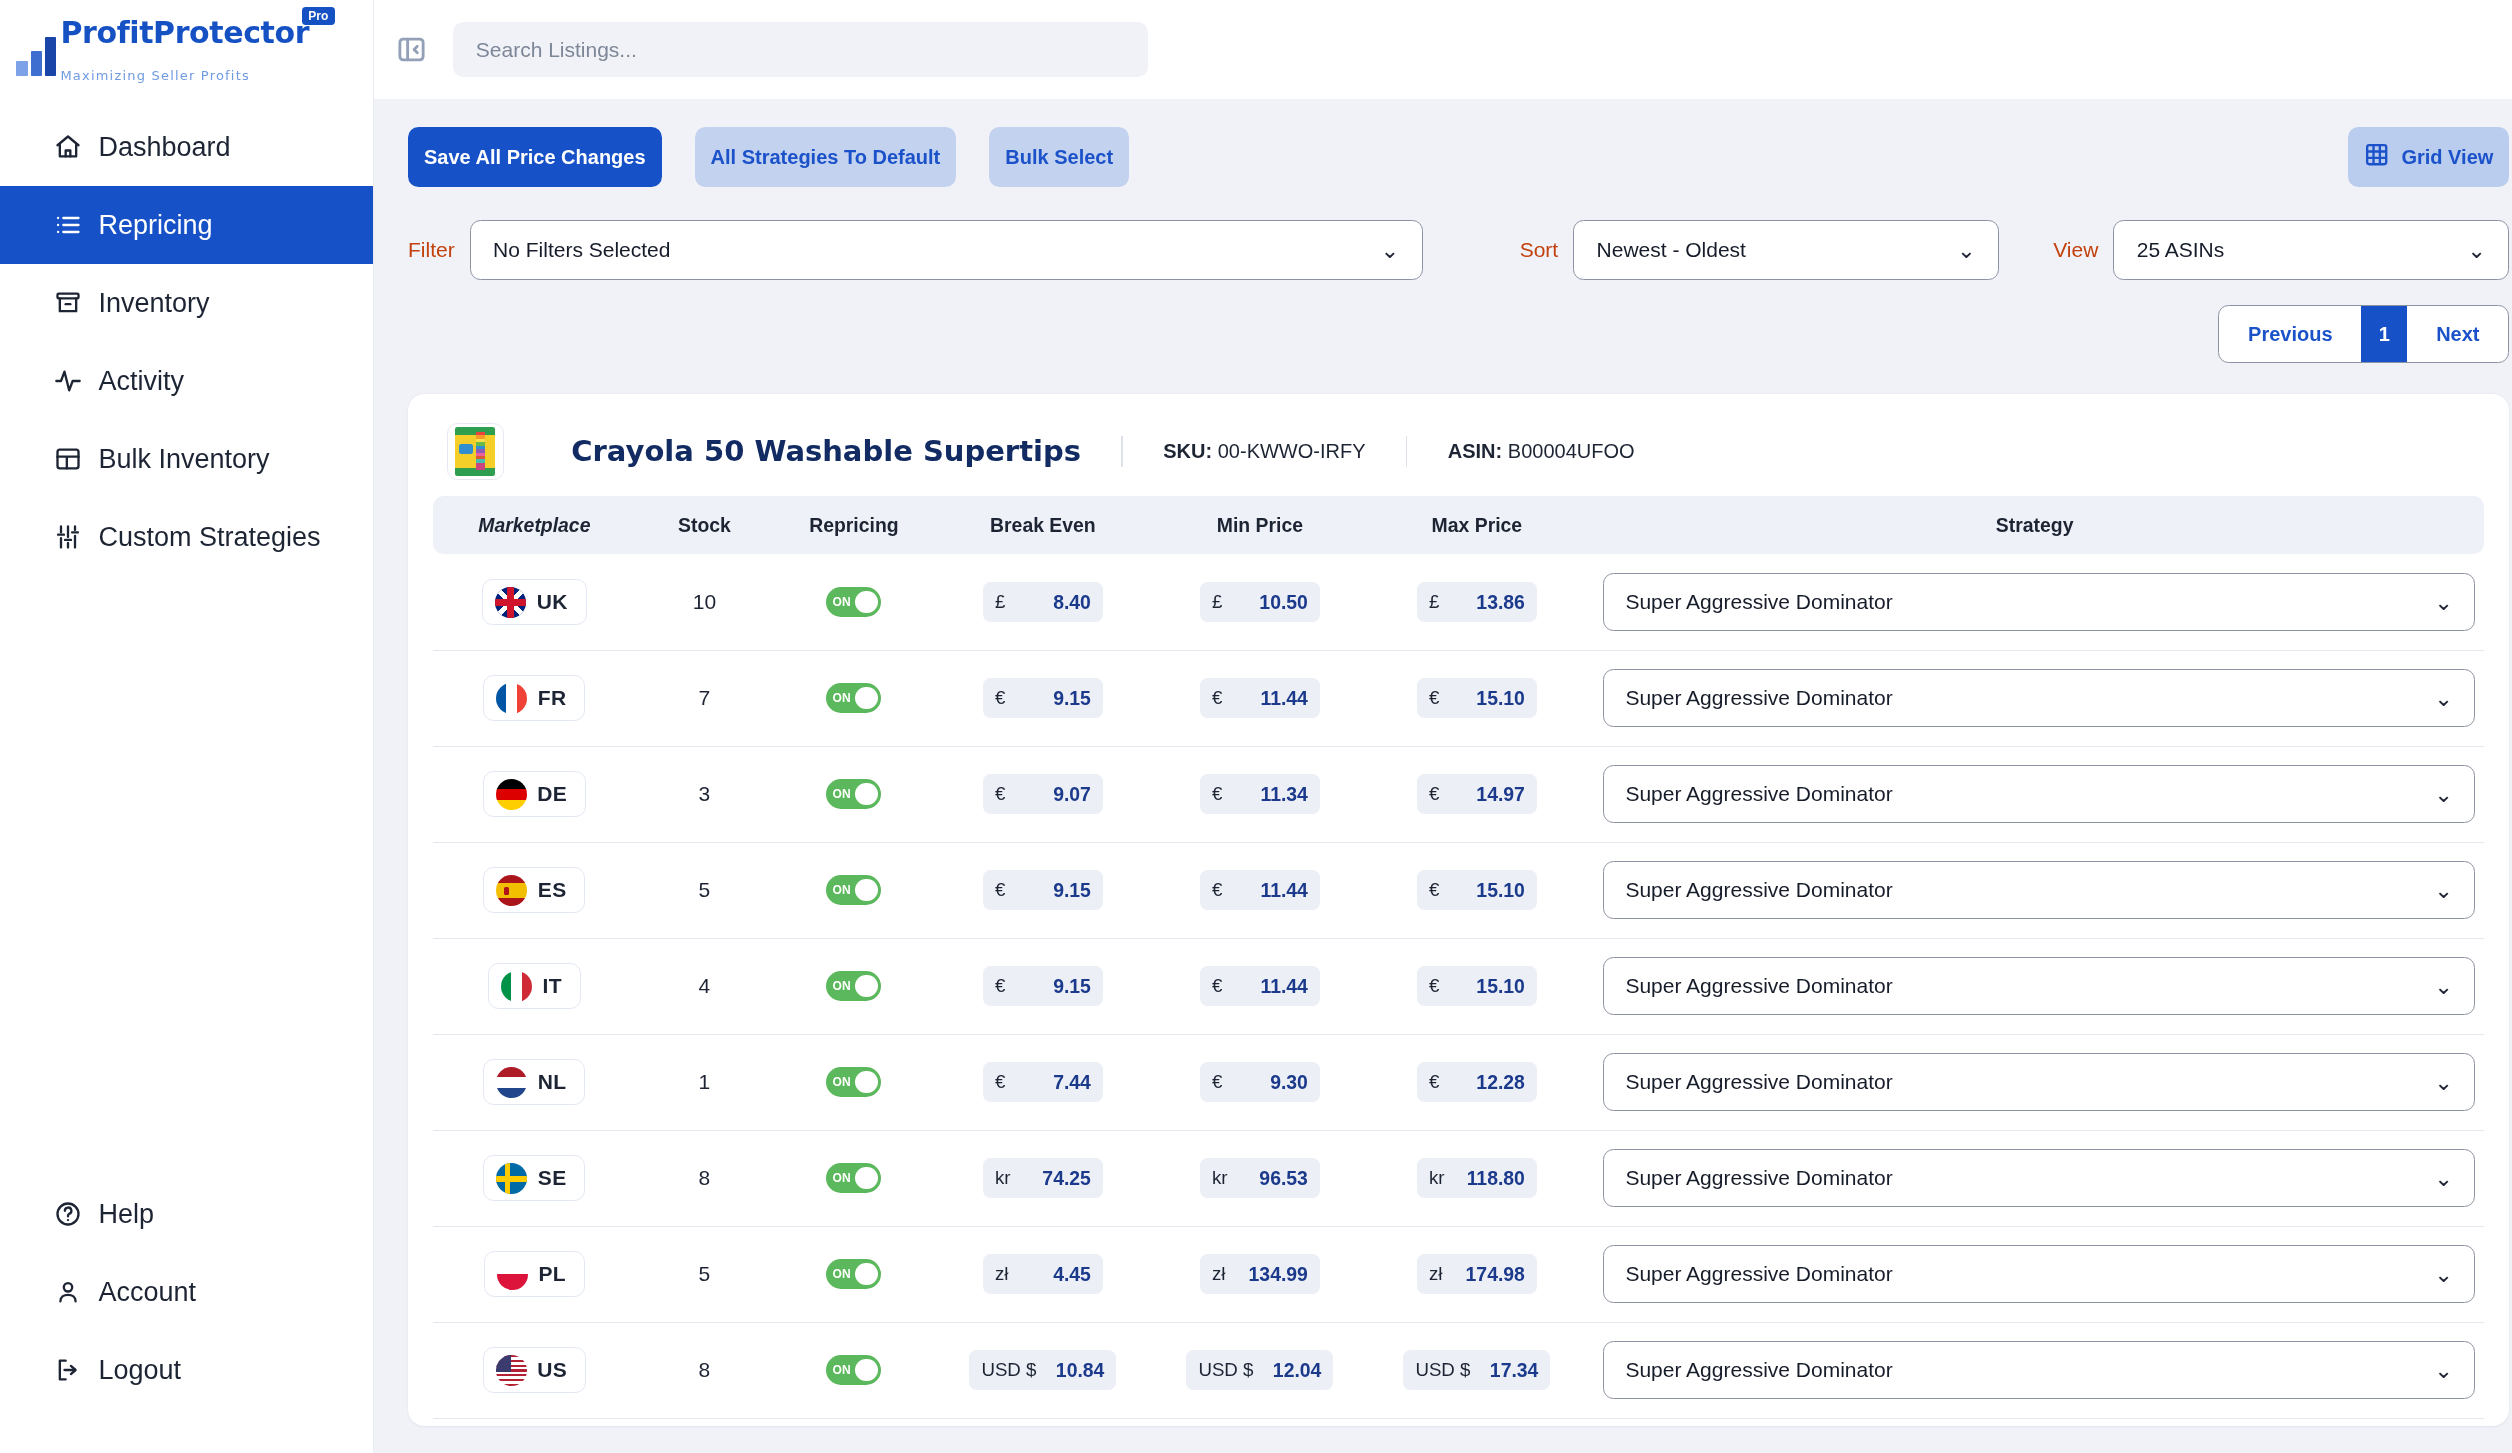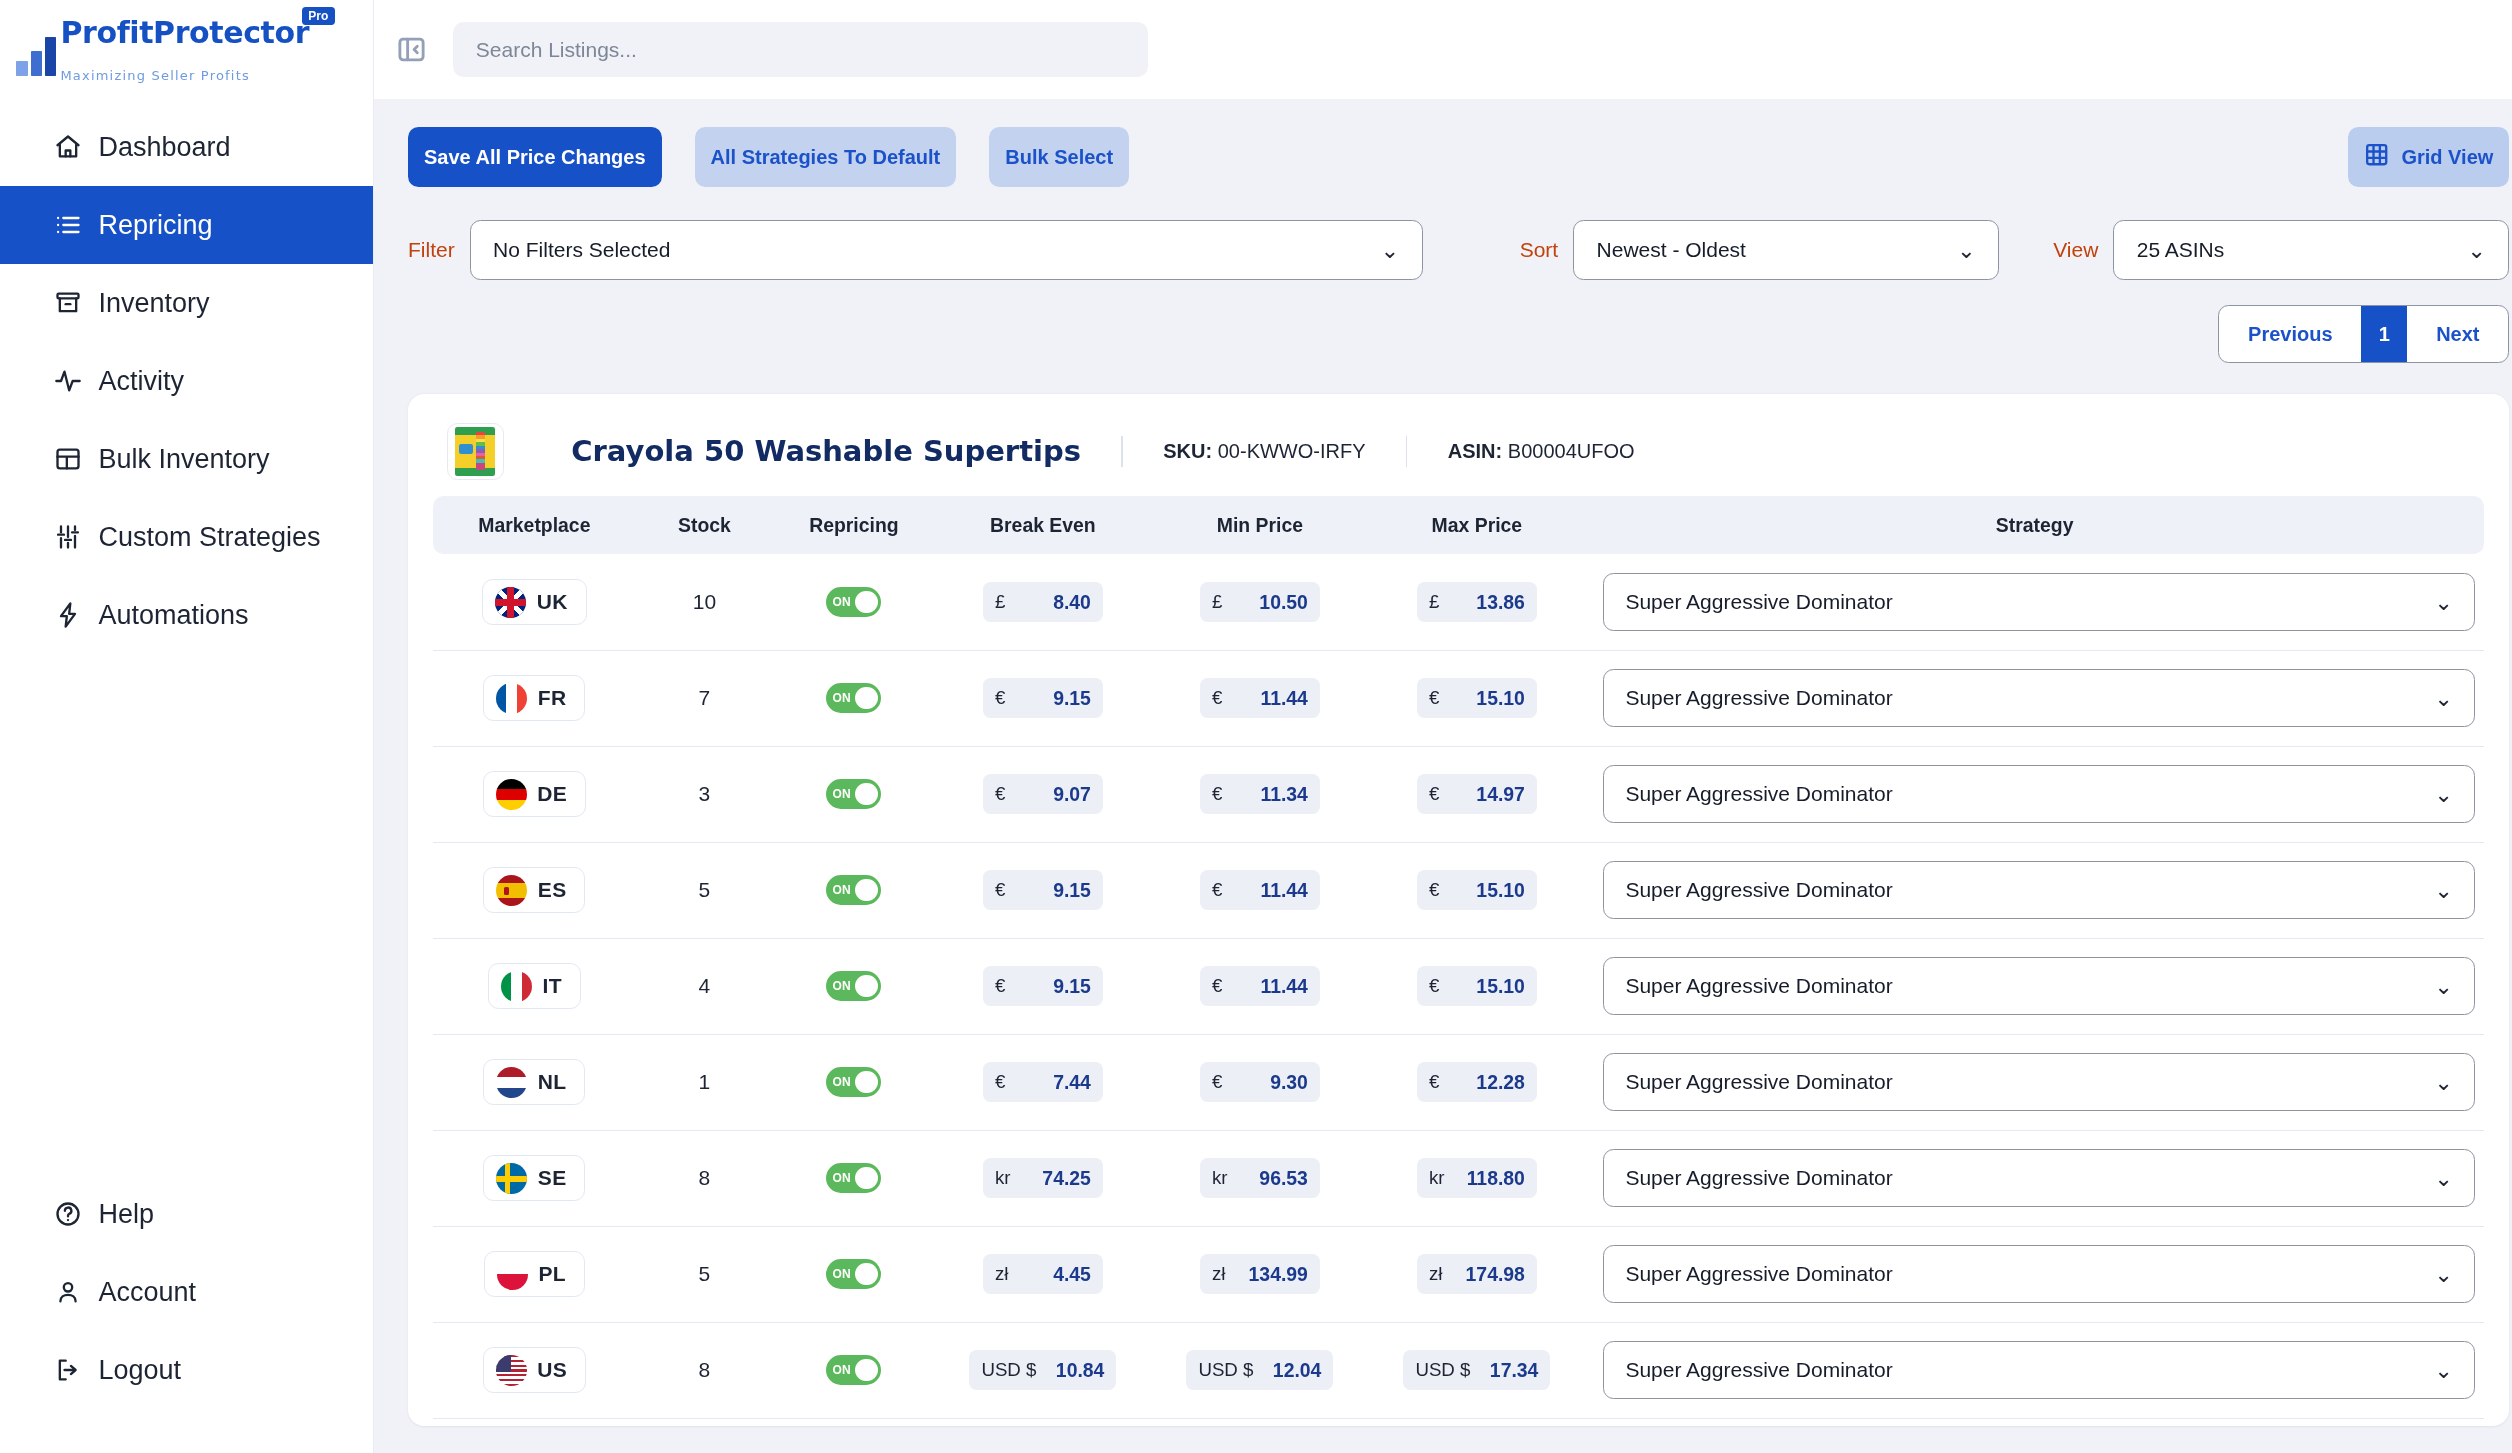--- a/index.html
+++ b/index.html
@@ -127,21 +127,21 @@
   .prod-title { font-size: 29px; font-weight: 700; color: #122b63; font-family: "DejaVu Sans", sans-serif; margin-left: 48px; }
   .divider-v { width: 1.5px; height: 31px; background: #dde1ea; margin: 0 21px; }
   .meta { font-size: 20px; color: #1d2433; }
   .meta b { font-weight: 700; }
 
   table { width: 100%; border-collapse: collapse; table-layout: fixed; }
   thead th {
     background: #eef1f7; font-size: 19.4px; font-weight: 700; color: #1d2433;
     height: 58px; text-align: center;
   }
-  thead th:first-child { border-radius: 10.5px 0 0 10.5px; }
+  thead th:first-child { border-radius: 10.5px 0 0 10.5px; font-style: italic; }
   thead th:last-child { border-radius: 0 10.5px 10.5px 0; }
   .c-mkt { width: 202px; } .c-stock { width: 138px; } .c-rep { width: 161px; }
   .c-be { width: 217px; } .c-min { width: 217px; } .c-max { width: 217px; }
   .c-strat { width: auto; }
 
   tbody tr { border-bottom: 1.1px solid #e4e8f0; }
   tbody td { height: 96px; text-align: center; vertical-align: middle; }
 
   .flag-badge {
     display: inline-flex; align-items: center; gap: 10.5px;
@@ -271,28 +271,20 @@
       </div>
       <div class="nav-item">
         <span class="ic">
             <svg viewBox="0 0 24 24">
               <path d="M6 3v5M6 13v8M12 3v9M12 17v4M18 3v3M18 11v10"></path>
               <path d="M3.5 10h5M9.5 14.5h5M15.5 8h5"></path>
             </svg>
           </span>
         <span>Custom Strategies</span>
       </div>
-      <div class="nav-item">
-        <span class="ic">
-            <svg viewBox="0 0 24 24">
-              <path d="M14 2 6 13h5l-1 9 8-11h-5l1-9z"></path>
-            </svg>
-          </span>
-        <span>Automations</span>
-      </div>
     </nav>
 
     <div class="nav-bottom">
       <div class="nav-item">
         <span class="ic">
             <svg viewBox="0 0 24 24">
               <circle cx="12" cy="12" r="9"></circle>
               <path d="M9.3 9.3a2.8 2.8 0 1 1 3.7 2.6c-.7.3-1 .9-1 1.6v.4"></path>
               <path d="M12 17.2h.01"></path>
             </svg>

